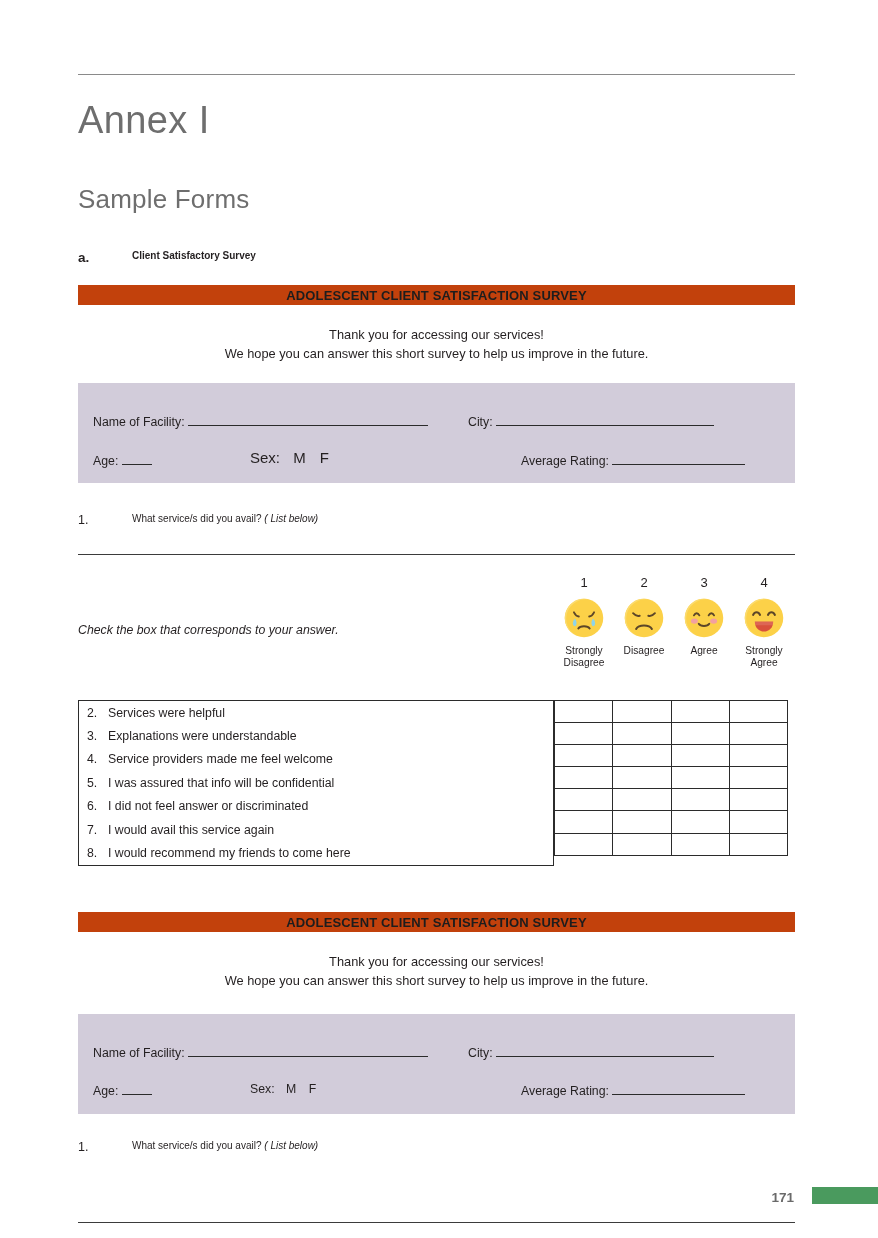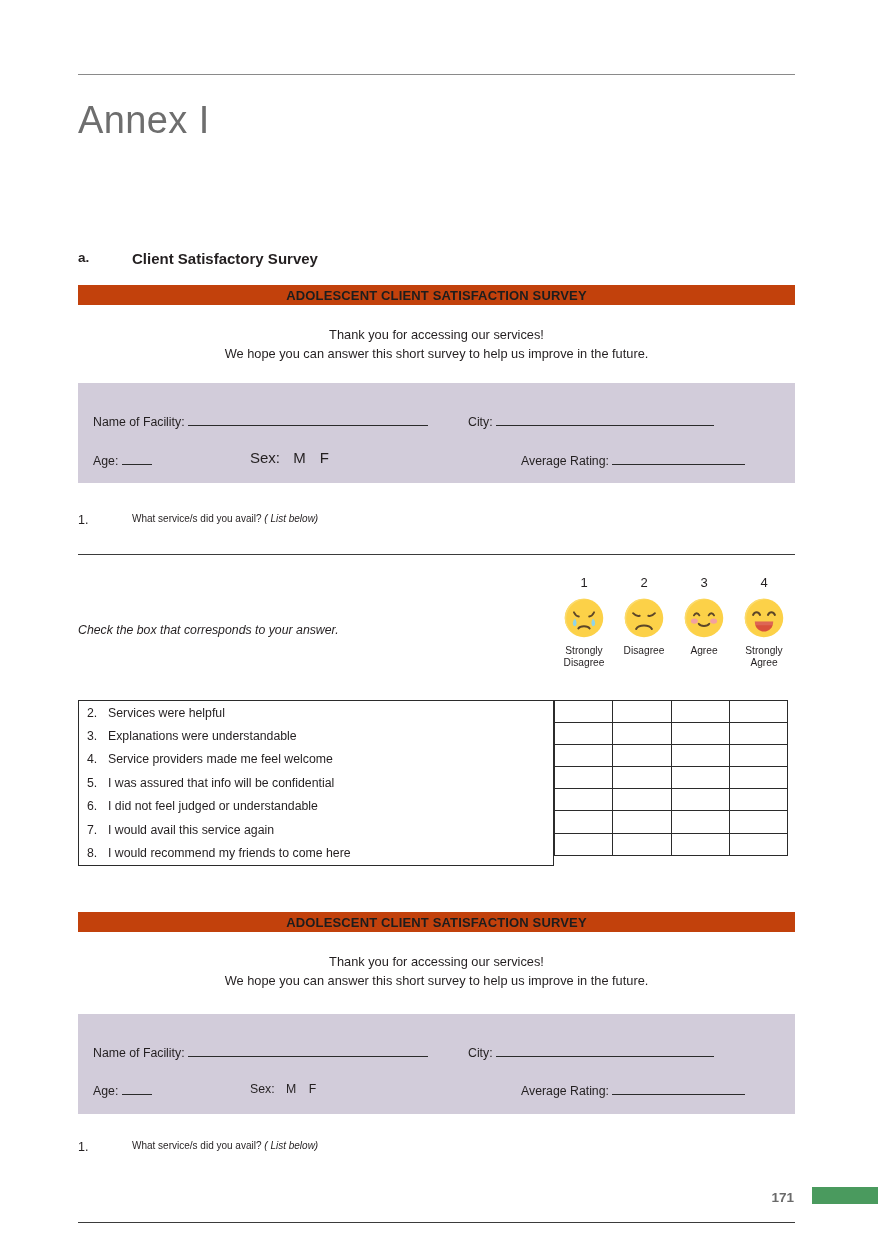--- a/index.html
+++ b/index.html
@@ -60,21 +60,21 @@
   .item-letter {
     position: absolute;
     left: 78px; top: 250px;
     font-size: 13.5px;
     font-weight: 700;
     color: #231f20;
   }
   .item-label {
     position: absolute;
     left: 132px; top: 250px;
-    font-size: 15px;
+    font-size: 10px;
     font-weight: 700;
     color: #231f20;
   }
 
   
   .formblock { position: absolute; left: 78px; width: 717px; }
 
   .banner {
     height: 20px;
     background: #c2410c;
@@ -221,20 +221,21 @@
   .face { display:block; }
 </style>
 </head>
 <body>
 
 <div class="page">
 
   <div class="rule-top"></div>
 
   <div class="annex-title">Annex I</div>
+  <div class="sample-forms">Sample Forms</div>
   <div class="item-letter">a.</div>
   <div class="item-label">Client Satisfactory Survey</div>
 
   <div class="formblock" style="top:285px;">
 
     <div class="banner">ADOLESCENT CLIENT SATISFACTION SURVEY</div>
 
     <div class="intro">
       <div>Thank you for accessing our services!</div>
       <div>We hope you can answer this short survey to help us improve in the future.</div>
@@ -361,21 +362,21 @@
         <div class="row">
             <span class="n">4.</span>
             <span>Service providers made me feel welcome</span>
           </div>
         <div class="row">
             <span class="n">5.</span>
             <span>I was assured that info will be confidential</span>
           </div>
         <div class="row">
             <span class="n">6.</span>
-            <span>I did not feel judged or understandable</span>
+            <span>I did not feel answer or discriminated</span>
           </div>
         <div class="row">
             <span class="n">7.</span>
             <span>I would avail this service again</span>
           </div>
         <div class="row">
             <span class="n">8.</span>
             <span>I would recommend my friends to come here</span>
           </div>
       </div>

